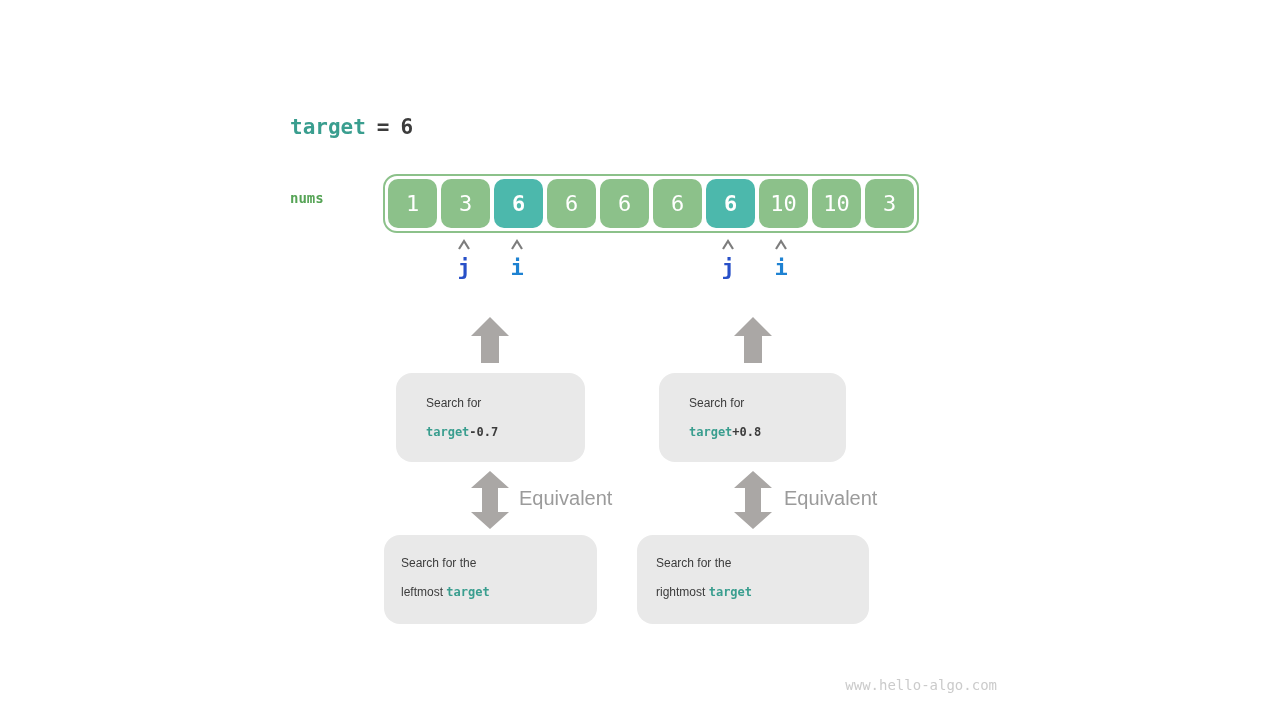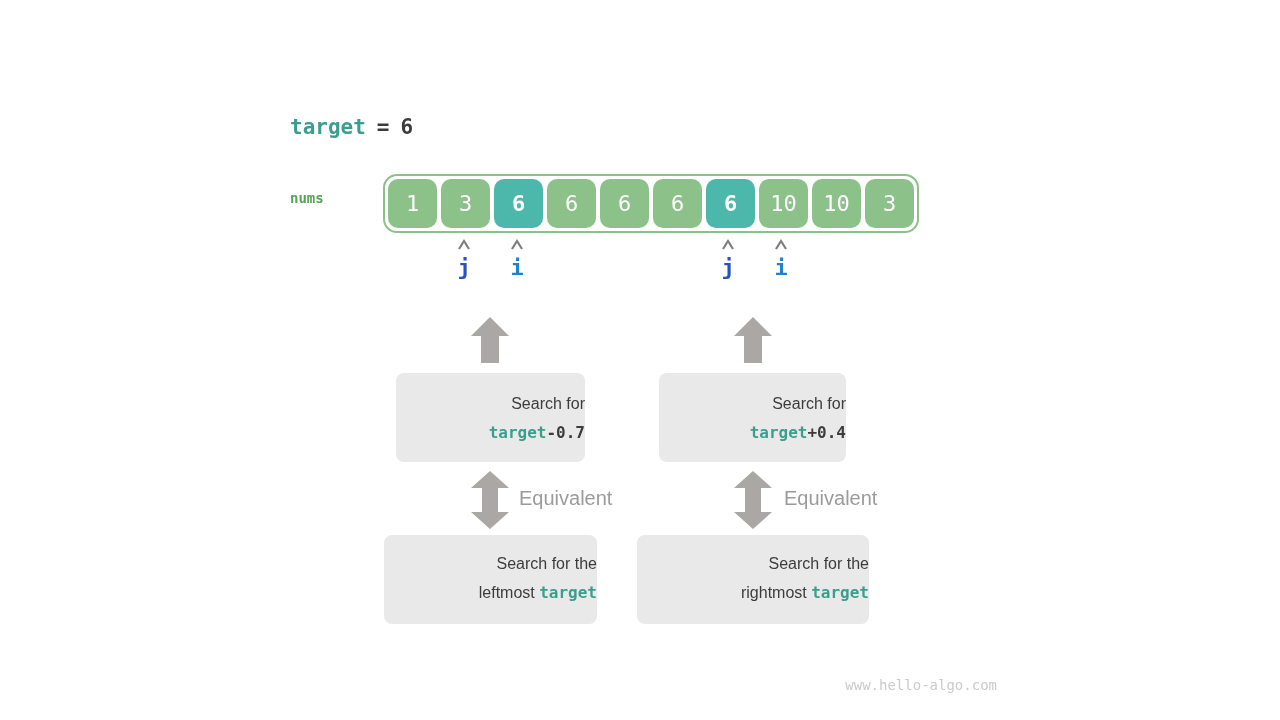--- a/index.html
+++ b/index.html
@@ -100,25 +100,24 @@
     font-size: 20px; font-weight: normal;
     color: var(--equiv-text);
   }
   .equiv-label.left  { left: 519px; }
   .equiv-label.right { left: 784px; }
 
   
   .gbox {
     position: absolute;
     background: var(--box-bg);
-    border-radius: 8px;
+    border-radius: 16px;
     color: var(--dark-text);
-    font-size: 16px;
+    font-size: 12px;
     line-height: 29px;
-    text-align: right;
   }
   .gbox .code {
     font-family: "DejaVu Sans Mono", monospace;
     font-weight: bold;
   }
   .gbox .code.kw { color: var(--teal-text); }
   .gbox .code.op { color: var(--dark-text); }
   .gbox.top-left  { left: 396px; top: 373px; width: 189px; height: 89px; padding: 16px 0 0 30px; }
   .gbox.top-right { left: 659px; top: 373px; width: 187px; height: 89px; padding: 16px 0 0 30px; }
   .gbox.bot-left  { left: 384px; top: 535px; width: 213px; height: 89px; padding: 14px 0 0 17px; }
@@ -191,21 +190,21 @@
   <svg class="up-arrow right" width="38" height="46" viewBox="0 0 38 46">
       <polygon points="19,0 38,19 28,19 28,46 10,46 10,19 0,19" fill="var(--arrow-gray)"></polygon>
     </svg>
 
   <div class="gbox top-left">
     <div>Search for</div>
     <div><span class="code kw">target</span><span class="code op">-0.7</span></div>
   </div>
   <div class="gbox top-right">
     <div>Search for</div>
-    <div><span class="code kw">target</span><span class="code op">+0.4</span></div>
+    <div><span class="code kw">target</span><span class="code op">+0.8</span></div>
   </div>
 
   <svg class="equiv-arrow left" width="38" height="58" viewBox="0 0 38 58">
       <polygon points="19,0 38,17 27,17 27,41 38,41 19,58 0,41 11,41 11,17 0,17" fill="var(--arrow-gray)"></polygon>
     </svg>
   <svg class="equiv-arrow right" width="38" height="58" viewBox="0 0 38 58">
       <polygon points="19,0 38,17 27,17 27,41 38,41 19,58 0,41 11,41 11,17 0,17" fill="var(--arrow-gray)"></polygon>
     </svg>
   <div class="equiv-label left">Equivalent</div>
   <div class="equiv-label right">Equivalent</div>

